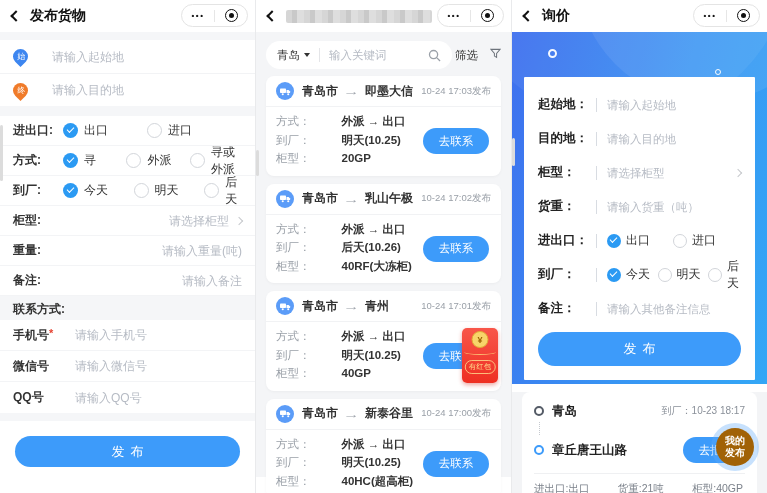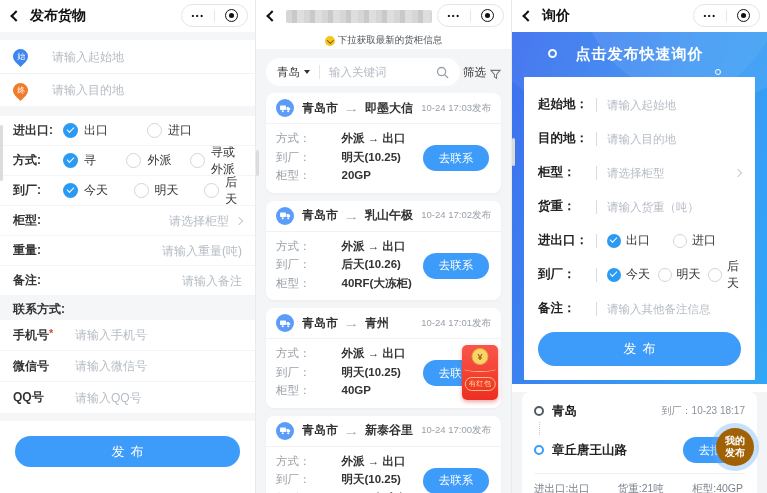--- a/index.html
+++ b/index.html
@@ -69,21 +69,21 @@
   .tip-icon::after { content:""; position:absolute; left:2.8px; top:2.2px; width:3.6px; height:3.6px;
     border-right:1.4px solid #6d5500; border-bottom:1.4px solid #6d5500; transform:rotate(45deg); }
   .p2-body { background:#f4f5f7; height:445px; }
   .search-row { display:flex; align-items:center; padding:9px 10px 7px; }
   .search-pill { flex:1; height:28px; background:#fff; border-radius:14px; display:flex; align-items:center;
     padding:0 11px; min-width:0; }
   .city { font-size:11.5px; color:#333; cursor:pointer; display:flex; align-items:center; }
   .caret-down { width:0; height:0; border-left:3.5px solid transparent; border-right:3.5px solid transparent;
     border-top:4.5px solid #333; margin-left:4px; }
   .pill-sep { width:1px; height:14px; background:#e4e5e8; margin:0 9px; flex-shrink:0; }
-  .filter-wrap { display:flex; align-items:flex-end; margin-left:3px; gap:4px; cursor:pointer; flex-shrink:0; }
+  .filter-wrap { display:flex; align-items:flex-start; margin-left:3px; gap:12px; cursor:pointer; flex-shrink:0; }
   .filter-label { font-size:11.5px; color:#333; }
   .card { background:#fff; border-radius:8px; margin:0 10px 8px; box-shadow:0 1px 3px rgba(0,0,0,.04); }
   .card-head { display:flex; align-items:center; height:31px; padding:0 10px; border-bottom:1px solid #f1f2f4; }
   .truck-badge { width:18px; height:18px; border-radius:50%; background:#5b9cf8; display:flex;
     align-items:center; justify-content:center; margin-right:8px; flex-shrink:0; }
   .route-from,.route-to { font-size:12px; font-weight:700; color:#333; }
   .route-arrow { color:#9aa0a8; margin:0 8px; font-size:11px; transform:scaleX(1.5); display:inline-block; }
   .card-time { margin-left:auto; font-size:9.5px; color:#9aa0a8; }
   .card-body { position:relative; padding:5px 10px 8px; }
   .kv { display:flex; font-size:11.5px; line-height:18.5px; }
@@ -261,24 +261,20 @@
       <div class="capsule">
         <span class="cap-half">
             <span class="cap-dots">•••</span>
           </span>
         <span class="cap-sep"></span>
         <span class="cap-half">
             <span class="cap-target"></span>
           </span>
       </div>
     </div>
-    <div class="pull-tip">
-      <span class="tip-icon"></span>
-      <span>下拉获取最新的货柜信息</span>
-    </div>
 
     <div class="p2-body">
       <div class="search-row">
         <div class="search-pill">
           <span class="city">
               <span>青岛</span>
               <span class="caret-down"></span>
             </span>
           <span class="pill-sep"></span>
           <input class="txt-input" style="font-size: 11.5px;" placeholder="输入关键词">
@@ -444,21 +440,20 @@
             <span class="cap-target"></span>
           </span>
       </div>
     </div>
 
     <div class="banner">
       <div class="arc a1"></div>
       <div class="arc a2"></div>
       <div class="banner-title-row">
         <span class="ring left"></span>
-        <span class="banner-title">点击发布快速询价</span>
         <span class="ring right"></span>
       </div>
 
       <div class="q-card">
         <div class="q-row">
           <span class="q-label">起始地：</span>
           <span class="q-divider"></span>
           <input class="txt-input q-input" placeholder="请输入起始地" style="">
         </div>
         <div class="q-row">

